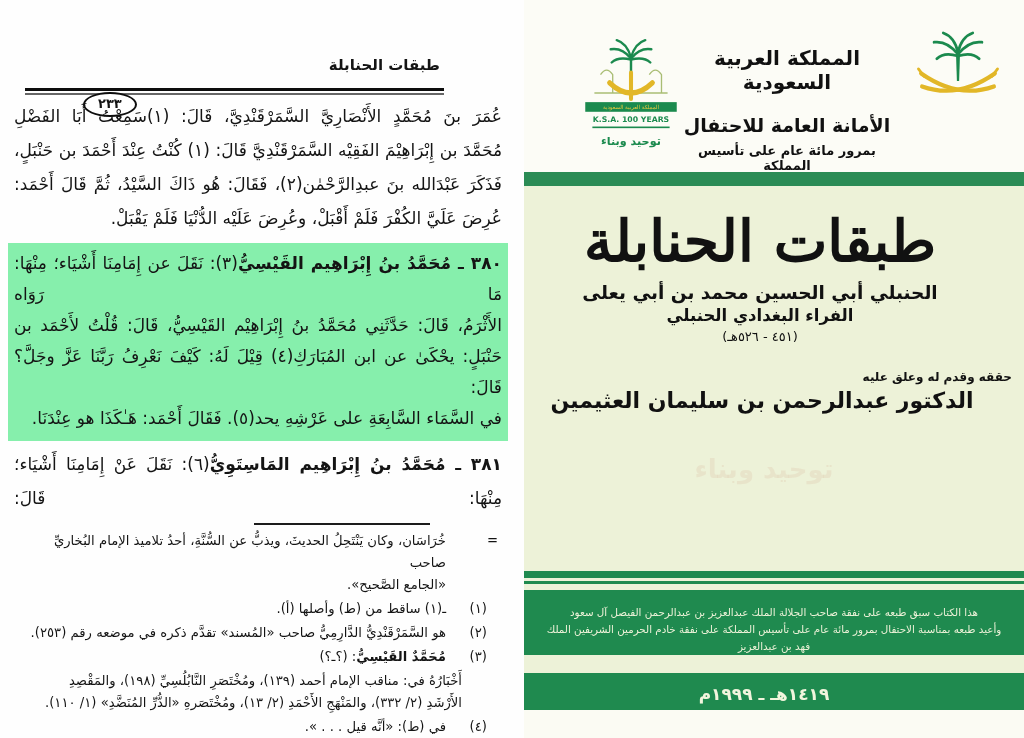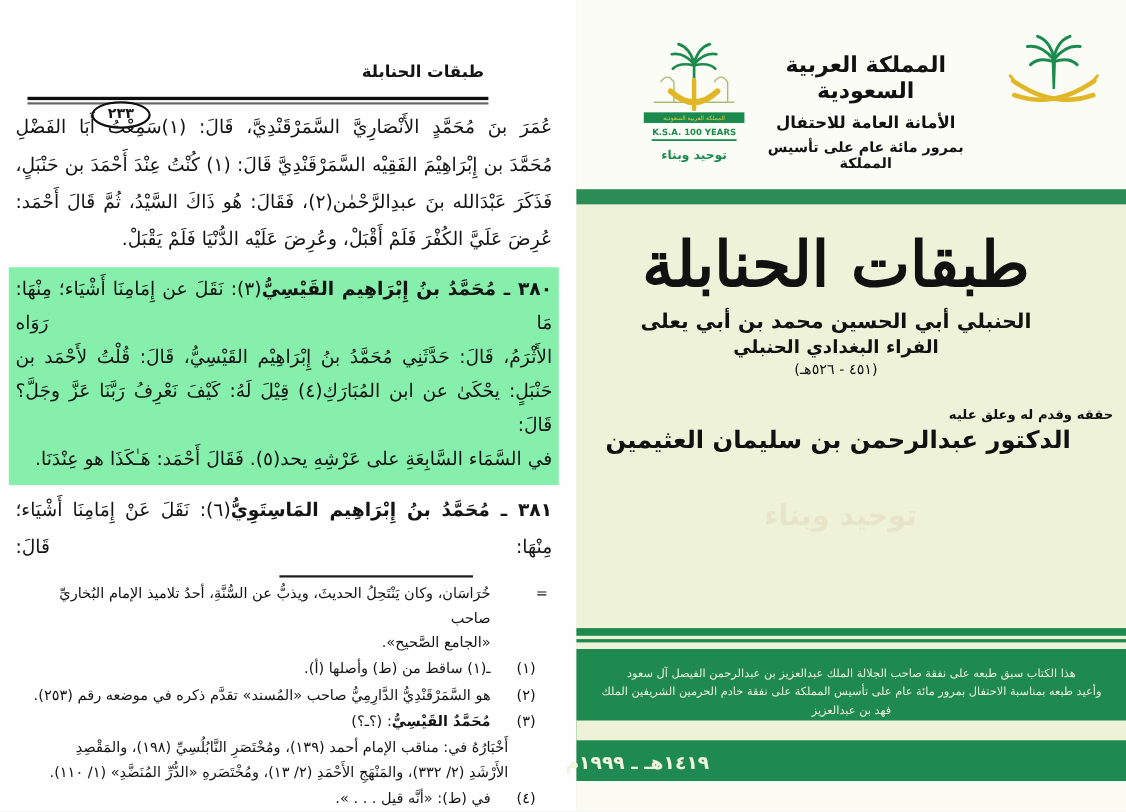--- a/index.html
+++ b/index.html
@@ -28,40 +28,40 @@
   .fnt { flex:1; text-align:right; }
   .fn.cont .fnt { padding-right:40px; }
   .fn-name { font-weight:bold; }
 
   
   .cover { position:relative; width:500px; height:738px; background:#fbfbf3; direction:rtl; color:#111; }
   .cover-top { position:absolute; top:0; left:0; width:100%; height:172px; background:#fcfcf6; }
   .centennial { position:absolute; left:56px; top:32px; width:102px; height:124px; }
   .ministry { position:absolute; top:46px; left:150px; width:226px; text-align:center; font-weight:bold; }
   .m1 { font-size:20px; letter-spacing:.5px; }
-  .m2 { font-size:15px; margin-top:8px; }
+  .m2 { font-size:19px; margin-top:20px; }
   .m3 { font-size:13px; margin-top:7px; }
   .emblem { position:absolute; right:20px; top:24px; width:92px; height:88px; }
   .green-band { position:absolute; top:172px; left:0; width:100%; height:14px; background:#2b8c55; }
   .cover-body { position:absolute; top:186px; left:0; width:100%; height:384px; background:#edf2d8; }
   .book-title { margin-top:22px; text-align:center; font-family:"DejaVu Serif", serif; font-size:57px; font-weight:bold; line-height:1.15; transform:translateX(-14px); }
   .author1 { margin-top:8px; text-align:center; font-size:18.5px; font-weight:bold; transform:translateX(-14px); }
   .author2 { margin-top:3px; text-align:center; font-size:16.5px; font-weight:bold; transform:translateX(-14px); }
   .dates  { margin-top:4px; text-align:center; font-size:13px; transform:translateX(-14px); }
   .editor-tag { margin-top:26px; text-align:right; font-size:12px; font-weight:bold; transform:translateX(-12px); }
   .editor-name { margin-top:4px; text-align:center; font-size:22px; font-weight:bold; transform:translateX(-12px); }
   .ghost { position:absolute; top:268px; left:0; width:100%; text-align:center; font-size:26px; font-weight:bold; color:rgba(205,150,120,.14); transform:translateX(-10px); }
   .footer-rules { position:absolute; top:570px; left:0; width:100%; height:20px; background:#edf2d8; }
   .footer-rules .r1 { height:7px; background:#1f8a4f; margin-top:1px; }
   .footer-rules .r2 { height:3.5px; background:#1f8a4f; margin-top:2.5px; }
   .cover-footer { position:absolute; top:590px; left:0; width:100%; height:120px; background:#1f8a4f; }
   .cf-line { color:#edf2d8; font-size:10.3px; line-height:17px; text-align:center; padding:0 18px; }
   .cf-line.first { margin-top:14px; }
   .cf-stripe { position:absolute; top:65px; left:0; width:100%; height:18px; background:#edf2d8; }
-  .cf-year { position:absolute; top:94px; left:0; width:100%; text-align:left; color:#f2f5dd; font-size:17px; font-weight:bold; letter-spacing:2px; transform:translateX(-10px); }
+  .cf-year { position:absolute; top:94px; left:0; width:100%; text-align:center; color:#f2f5dd; font-size:17px; font-weight:bold; letter-spacing:2px; transform:translateX(-10px); }
 </style>
 </head>
 <body>
 
 <div class="spread">
 
   <div class="left-page">
     <div class="lp-header-title">طبقات الحنابلة</div>
     <div class="lp-rule">
       <span class="page-badge">٢٣٣</span>

